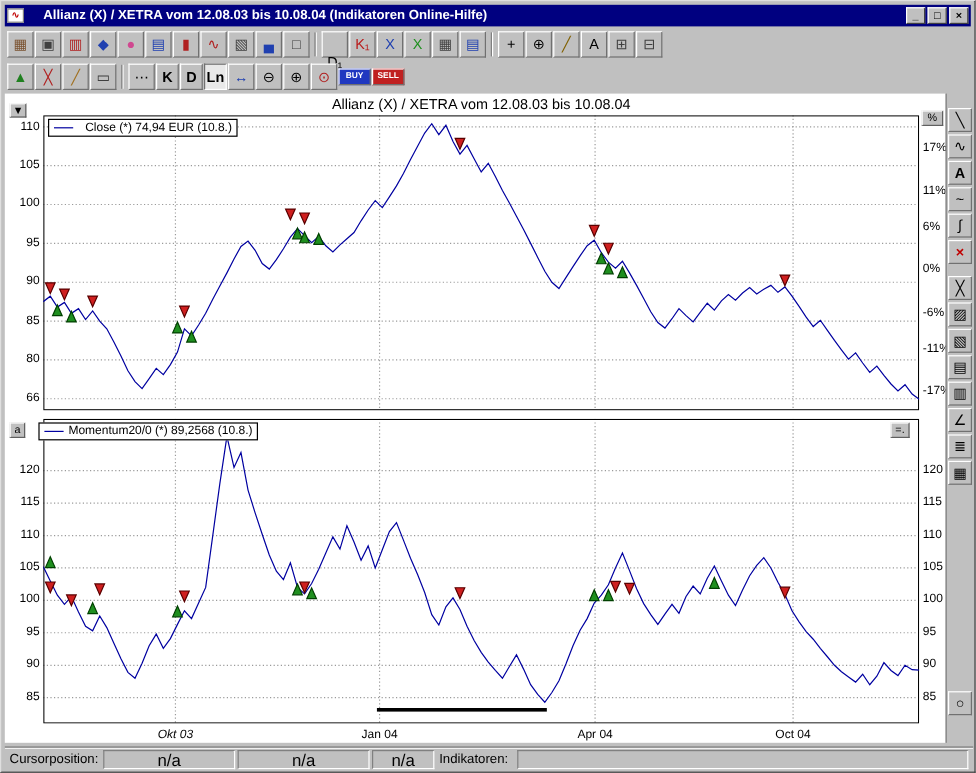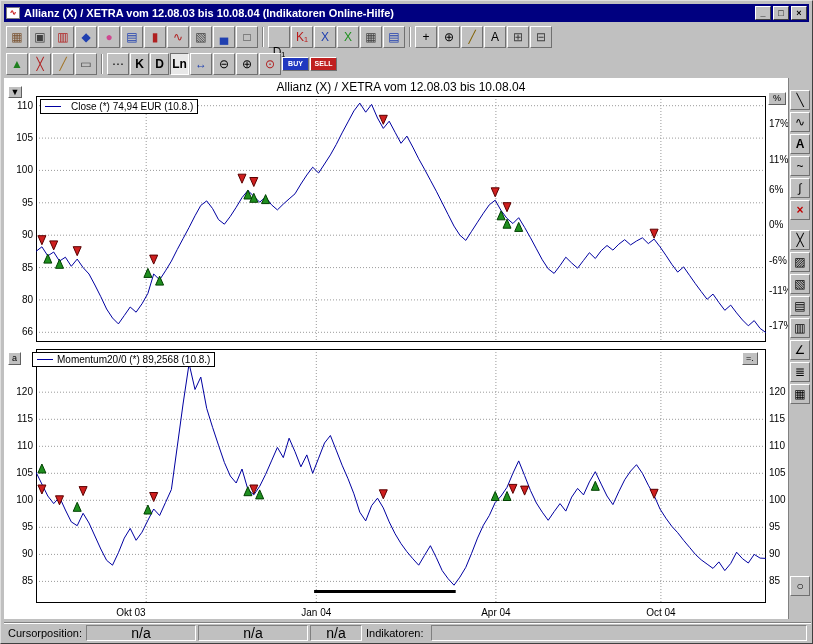--- a/index.html
+++ b/index.html
@@ -5,21 +5,21 @@
   * { box-sizing: border-box; }
   html,body { margin:0; padding:0; }
   body { width:813px; height:644px; font-family:"Liberation Sans",sans-serif; background:#c0c0c0; }
   #window { position:relative; width:813px; height:644px; background:#c0c0c0;
             border-top:1px solid #dfdfdf; border-left:1px solid #dfdfdf;
             border-right:1px solid #404040; border-bottom:1px solid #404040; overflow:hidden; }
   .titlebar { position:absolute; left:3px; top:3px; right:3px; height:18px; background:#000080;
               display:flex; align-items:center; color:#fff; font-weight:bold; font-size:11px; padding:0 2px; }
   .app-icon { width:14px; height:12px; background:#fff; border:1px solid #808080; font-size:8px;
               line-height:10px; color:#c00000; text-align:center; font-weight:bold; }
-  .title-text { flex:1; margin-left:4px; white-space:nowrap; overflow:hidden; }
+  .title-text { flex:1; margin-left:16px; white-space:nowrap; overflow:hidden; }
   .tb-btn { width:16px; height:14px; background:#c0c0c0; border:1px solid; border-color:#fff #404040 #404040 #fff;
             font-size:9px; line-height:12px; text-align:center; color:#000; margin-left:2px; font-weight:bold; padding:0; }
   .toolbar { position:absolute; left:3px; right:3px; display:flex; align-items:center; padding:1px 2px; gap:1px; }
   #toolbar1 { top:22px; height:27px; }
   #toolbar2 { top:50px; height:25px; }
   button { font-family:inherit; cursor:default; }
   .btn { width:22px; height:22px; border:1px solid; border-color:#fff #707070 #707070 #fff; background:#c0c0c0;
          padding:0; display:flex; align-items:center; justify-content:center; font-size:12px; line-height:1; }
   .btn.mode { width:19px; font-weight:bold; }
   .btn.pressed { border-color:#707070 #fff #fff #707070; background:#e8e8e8; }
@@ -291,21 +291,21 @@
       <div class="axis-label" style="left: 1px; top: 470.362px; width: 28px; text-align: right;">90</div>
       <div class="axis-label" style="left: 1px; top: 497.383px; width: 28px; text-align: right;">85</div>
       <div class="axis-label" style="left: 765px; top: 308.234px; width: 28px; text-align: left;">120</div>
       <div class="axis-label" style="left: 765px; top: 335.255px; width: 28px; text-align: left;">115</div>
       <div class="axis-label" style="left: 765px; top: 362.277px; width: 28px; text-align: left;">110</div>
       <div class="axis-label" style="left: 765px; top: 389.298px; width: 28px; text-align: left;">105</div>
       <div class="axis-label" style="left: 765px; top: 416.319px; width: 28px; text-align: left;">100</div>
       <div class="axis-label" style="left: 765px; top: 443.34px; width: 28px; text-align: left;">95</div>
       <div class="axis-label" style="left: 765px; top: 470.362px; width: 28px; text-align: left;">90</div>
       <div class="axis-label" style="left: 765px; top: 497.383px; width: 28px; text-align: left;">85</div>
-      <div class="axis-label" style="left: 112.23px; top: 529px; width: 60px; text-align: left;">Okt 03</div>
+      <div class="axis-label" style="left: 112.23px; top: 529px; width: 60px; text-align: center; font-style: italic;">Okt 03</div>
       <div class="axis-label" style="left: 282.32px; top: 529px; width: 60px; text-align: center;">Jan 04</div>
       <div class="axis-label" style="left: 461.9px; top: 529px; width: 60px; text-align: center;">Apr 04</div>
       <div class="axis-label" style="left: 626.88px; top: 529px; width: 60px; text-align: center;">Oct 04</div>
     </div>
 
   <div id="palette" class="palette">
       <button class="pal-btn" style="top: 12px;">
         <span>╲</span>
       </button>
       <button class="pal-btn" style="top: 34px;">

